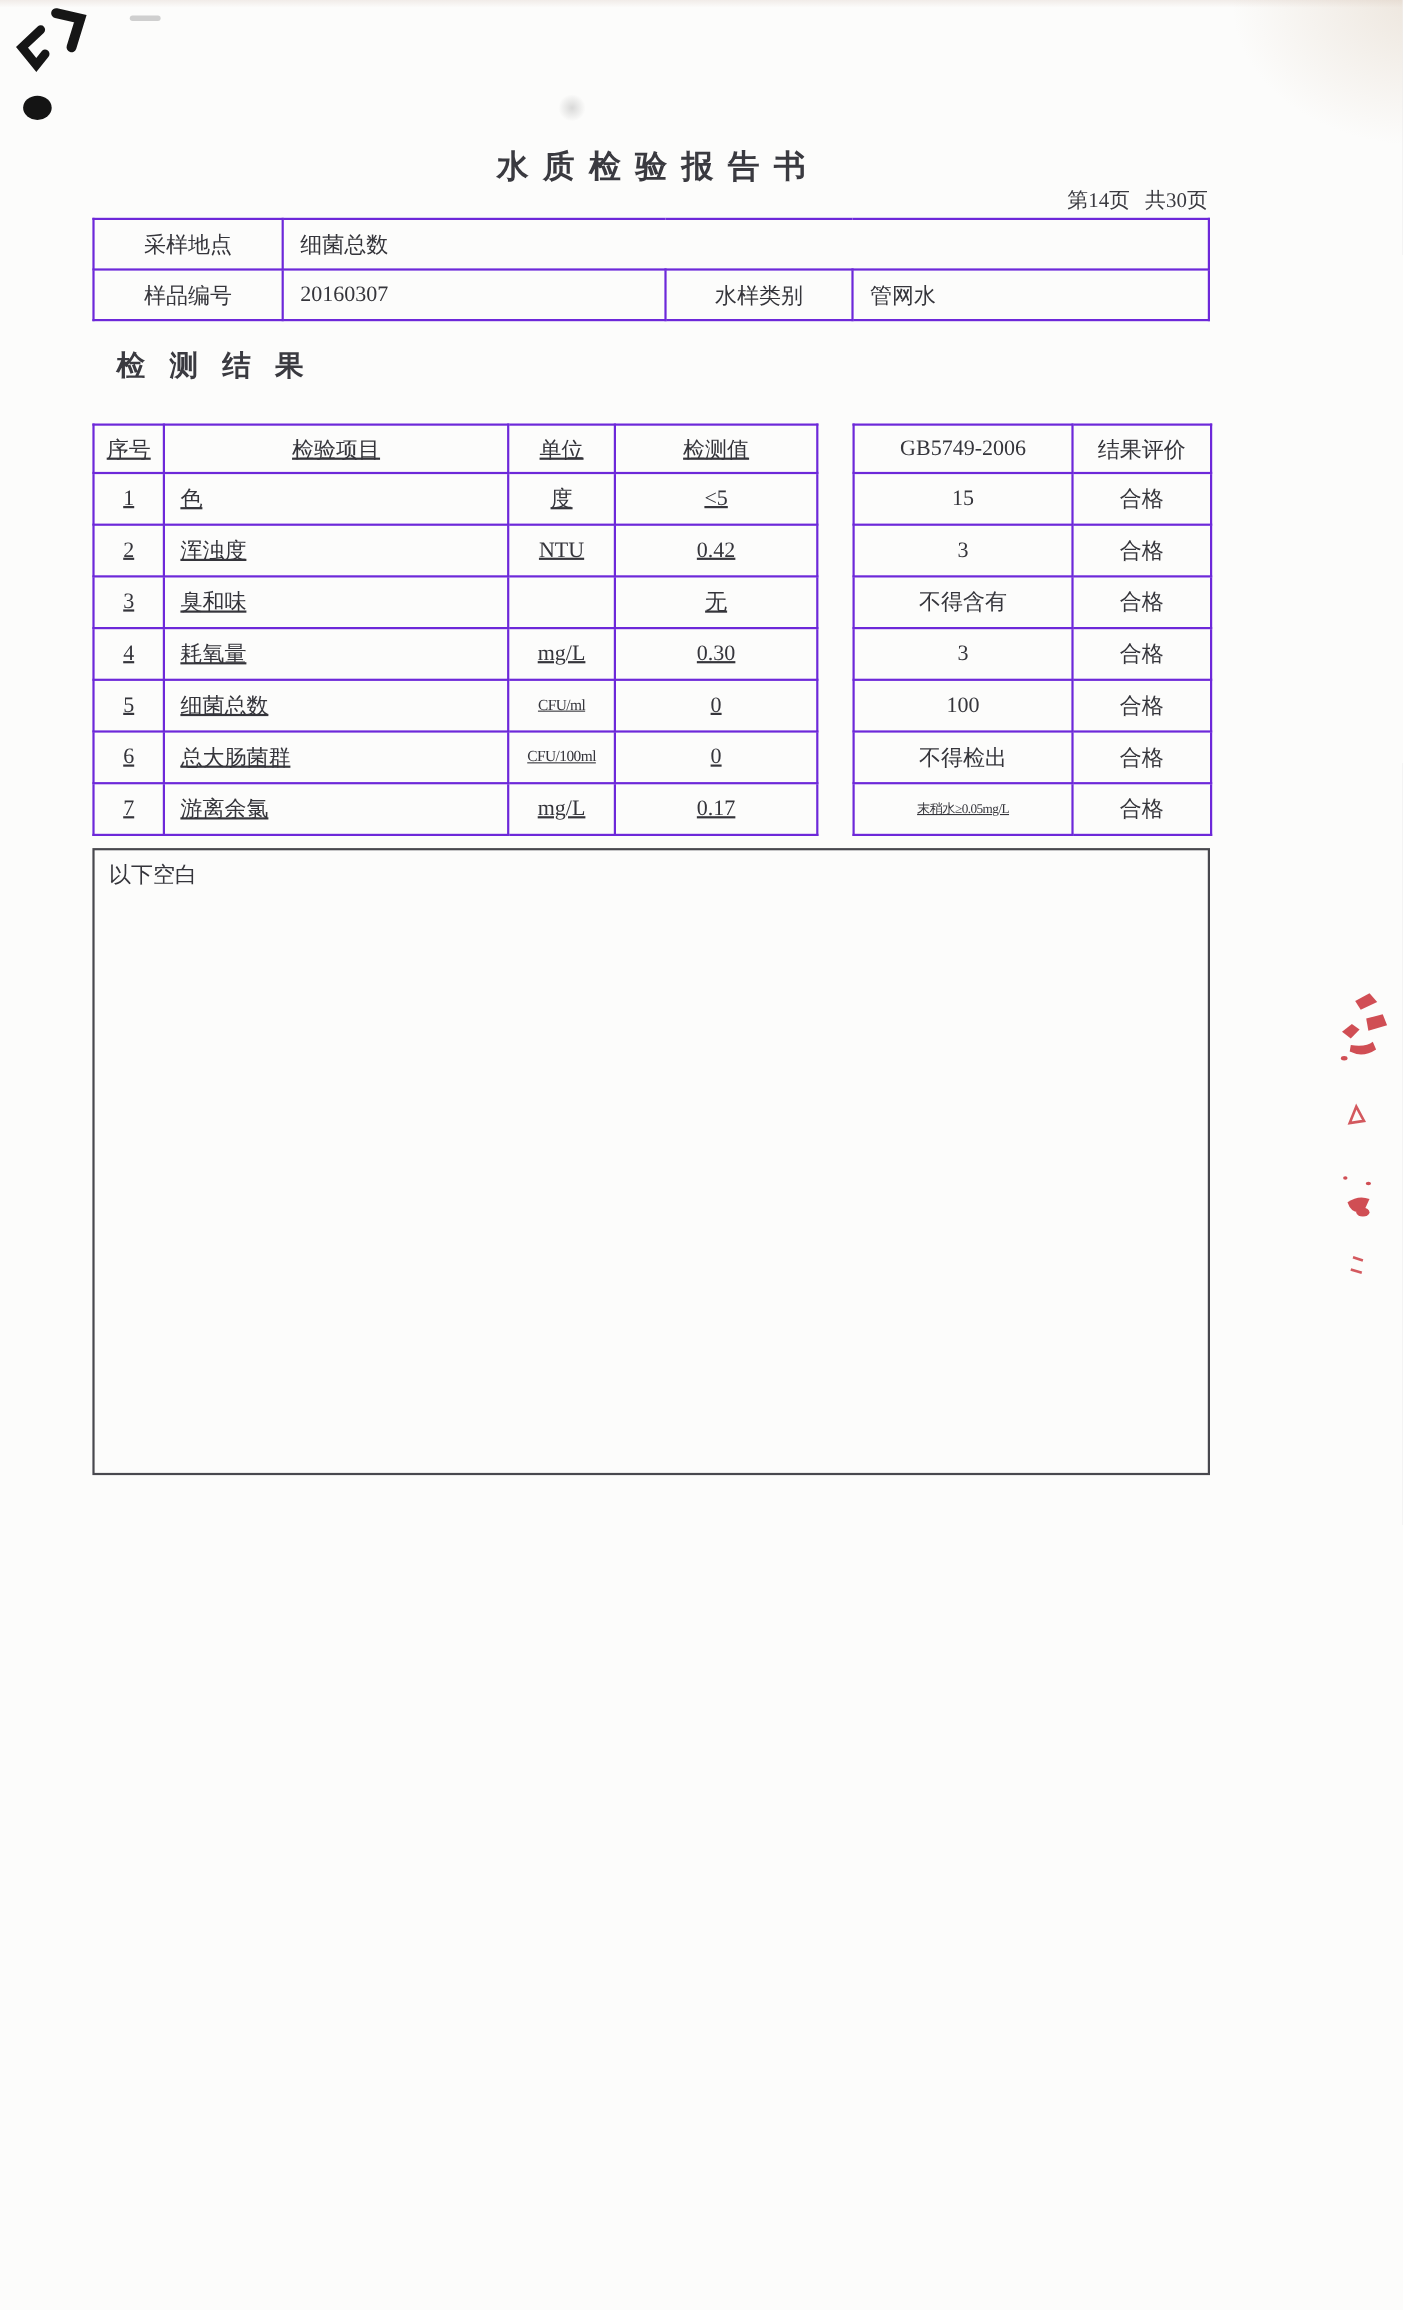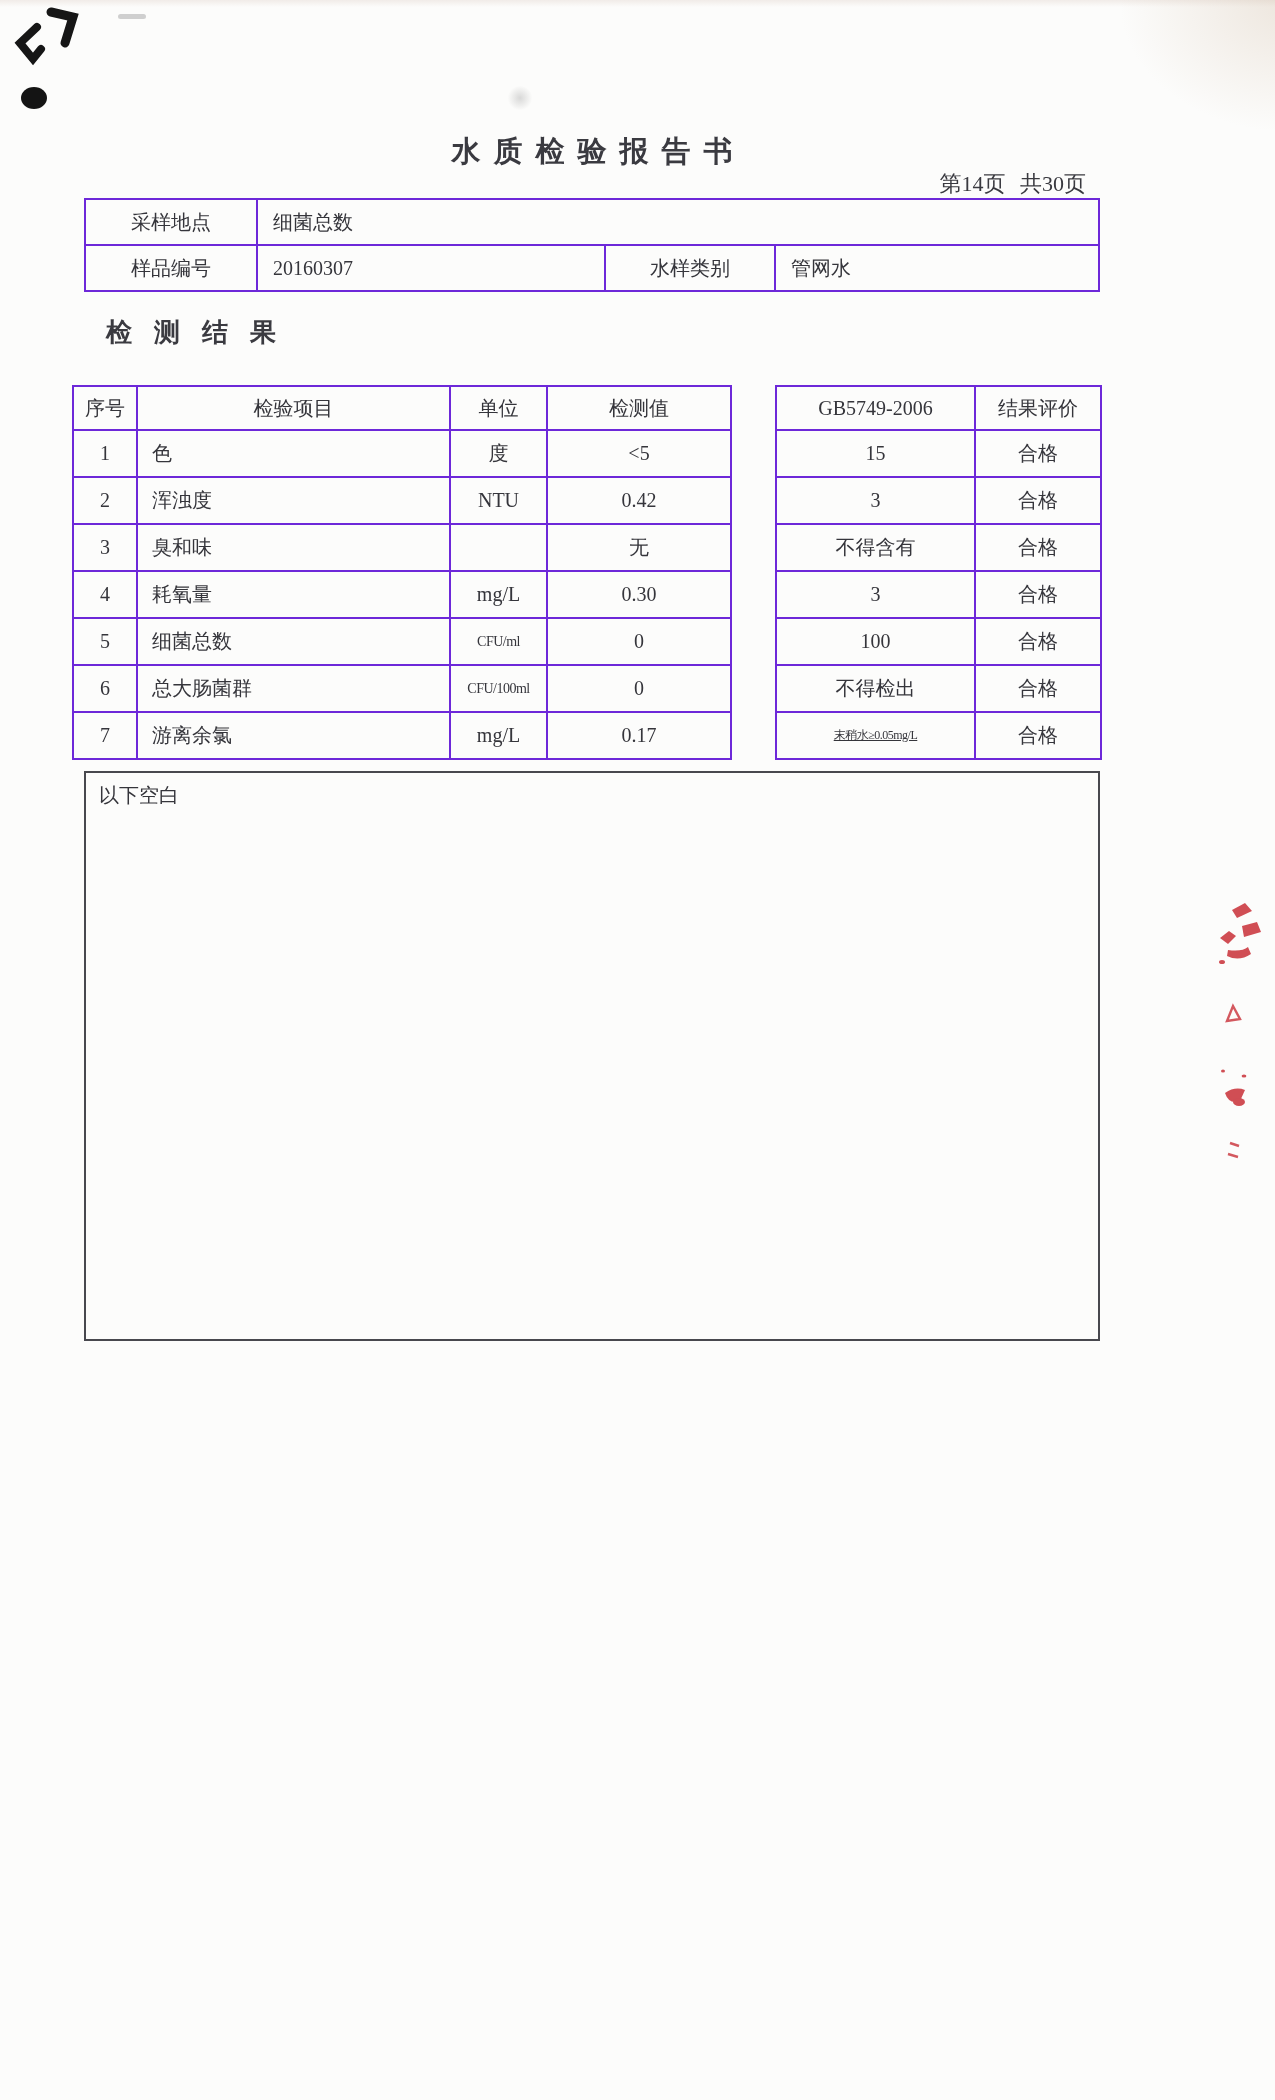--- a/index.html
+++ b/index.html
@@ -19,42 +19,42 @@
     background:#9a9a9a;opacity:0.45;}
   .smudge-b{position:absolute;left:507px;top:86px;width:26px;height:24px;border-radius:50%;
     background:radial-gradient(circle, rgba(150,150,150,0.35), rgba(255,255,255,0) 70%);}
 
   .title{
     position:absolute;left:84px;top:132px;width:1016px;
     text-align:center;font-size:29px;font-weight:bold;
     letter-spacing:13px;text-indent:13px;color:#3a3a40;
   }
   .page-label{
-    position:absolute;left:72px;top:169px;width:1014px;
-    text-align:right;font-size:22px;word-spacing:9px;color:#3a3a40;
+    position:absolute;left:84px;top:169px;width:1014px;
+    text-align:right;font-size:19px;word-spacing:9px;color:#3a3a40;
   }
   .section-title{
     position:absolute;left:84px;top:315px;width:1016px;
     font-size:26px;font-weight:bold;
     letter-spacing:22px;text-indent:22px;color:#3a3a40;
   }
 
   table{border-collapse:collapse;table-layout:fixed;position:absolute;}
   td,th{
     border:2px solid #6d28d9;font-weight:normal;vertical-align:middle;
     overflow:hidden;white-space:nowrap;padding:0;
   }
 
   .info{left:84px;top:198px;width:1014px;}
   .info tr{height:46px;}
   .info .lbl{text-align:center;font-size:20px;}
   .info .val{text-align:left;padding-left:15px;font-size:20px;}
 
   .res{top:385px;}
-  .res.left{left:72px;width:658px;}
+  .res.left{left:84px;width:658px;text-decoration:underline;}
   .res.right{left:775px;width:325px;}
   .res tr.hdr{height:44px;}
   .res tr{height:47px;}
   .res th,.res td{font-size:20px;text-align:center;}
   .res td.item{text-align:left;padding-left:14px;}
   .res td.cond{font-size:14px;letter-spacing:-0.5px;}
   .res td.longstd{font-size:12px;letter-spacing:-0.5px;text-decoration:underline;}
 
   .blank-box{
     position:absolute;left:84px;top:771px;width:1016px;height:570px;

